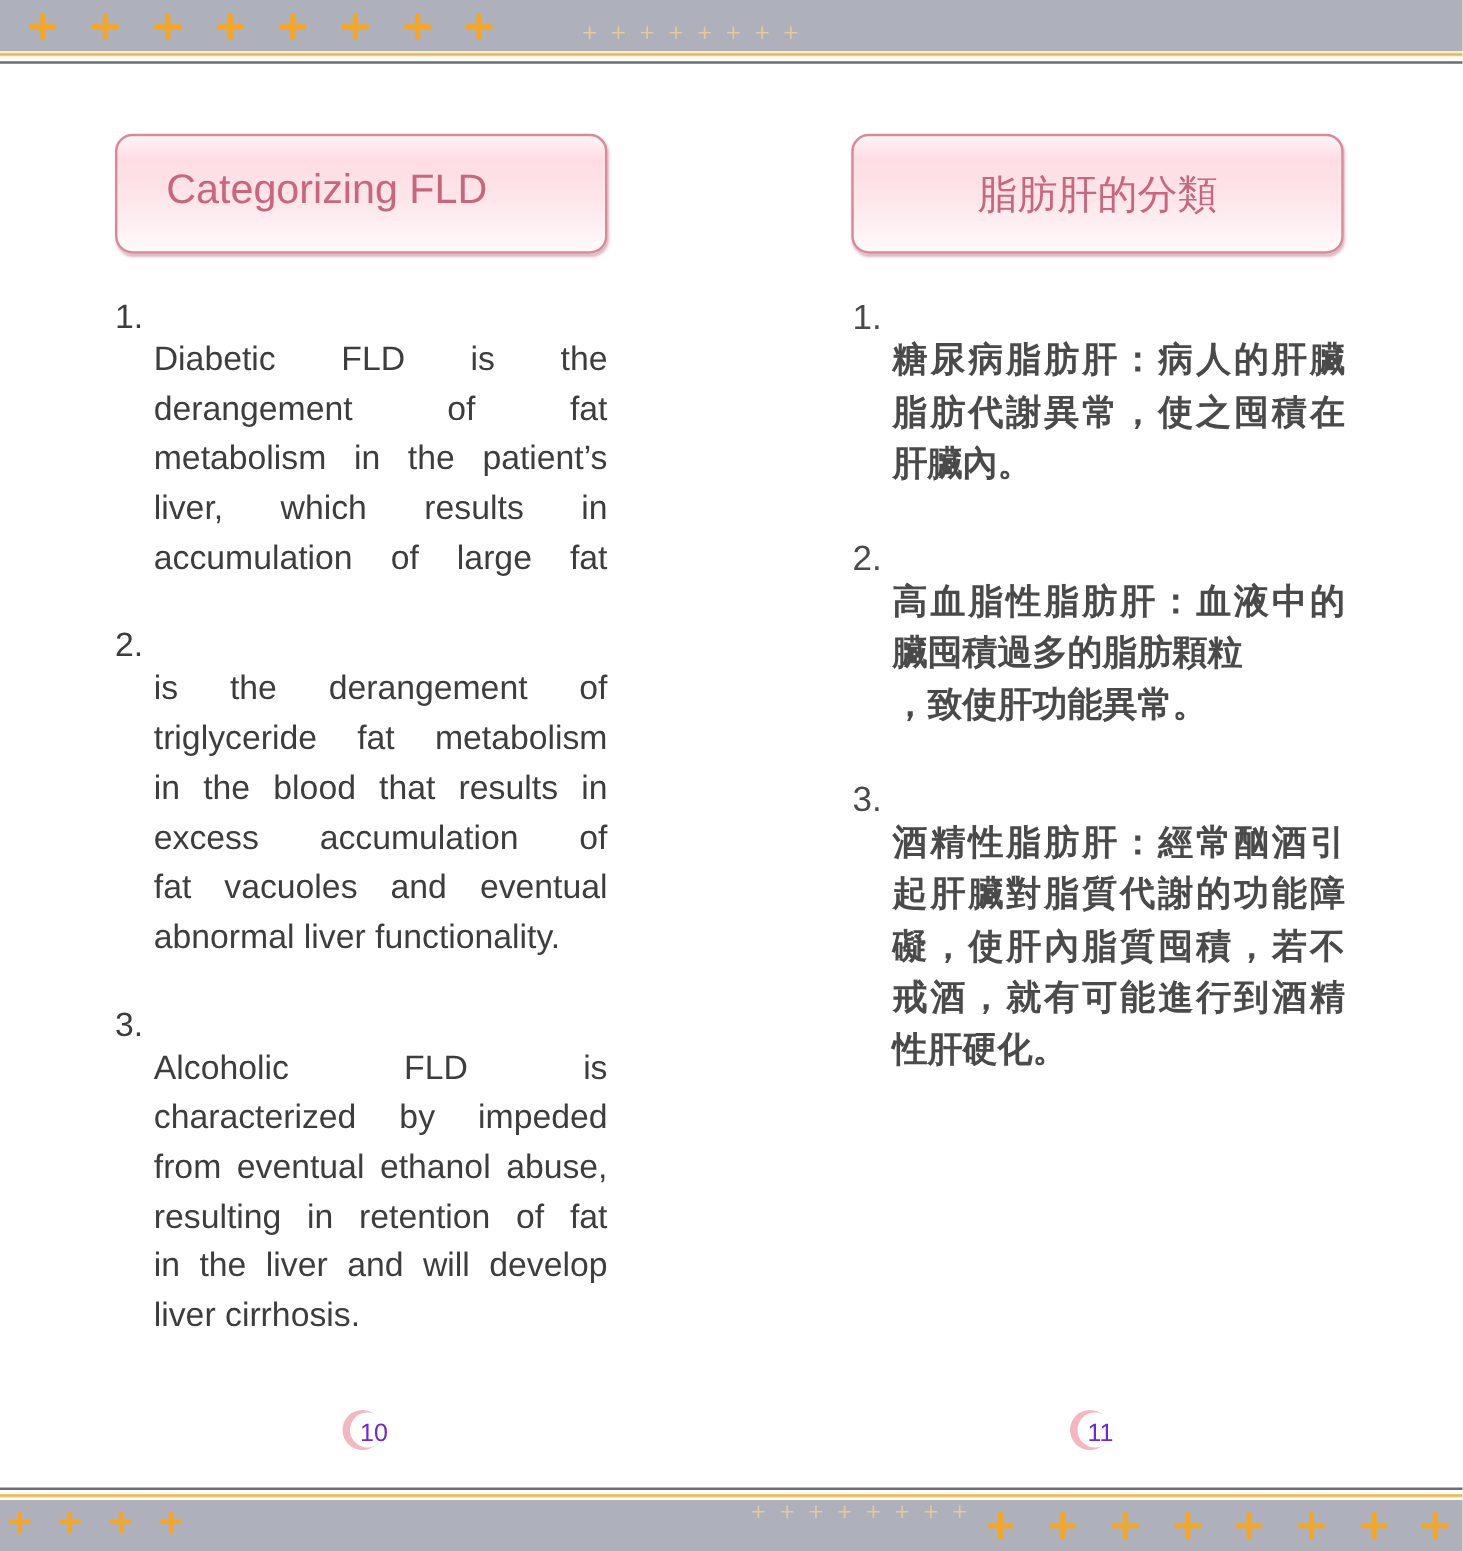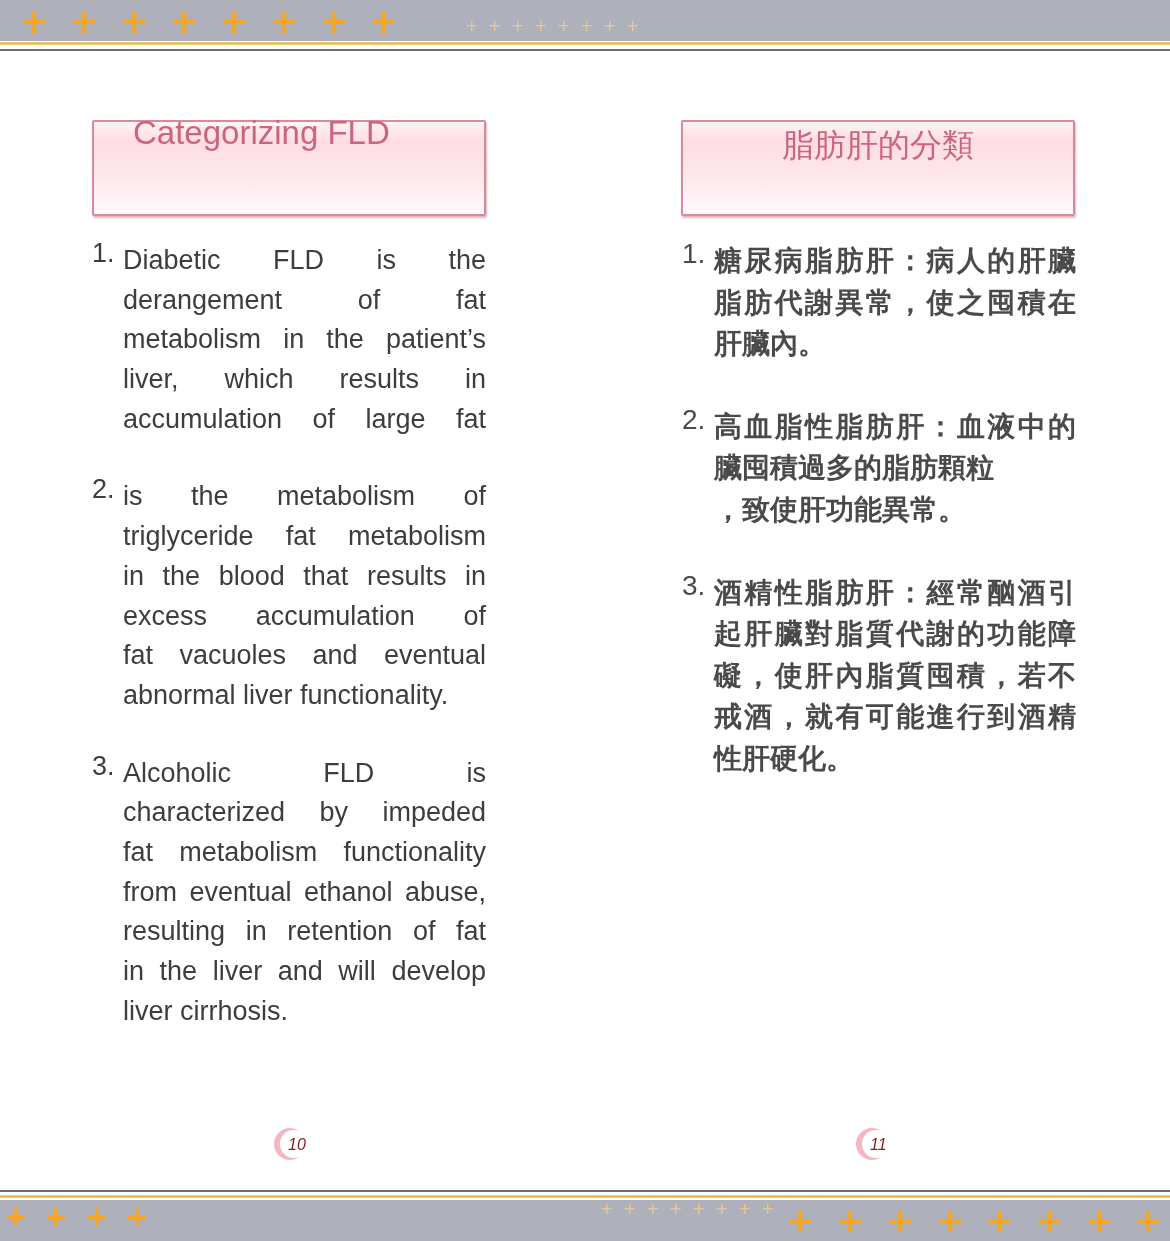--- a/index.html
+++ b/index.html
@@ -13,57 +13,57 @@
   .band.bottom { top: 1200px; height: 41px; }
   .rule { position: absolute; left: 0; width: 1170px; }
   .rule.gold { height: 3px; background: linear-gradient(#f7d88a, #e9b54a, #f7d88a); }
   .rule.grey { height: 2px; background: #6b6e73; }
 
   .plus { position: absolute; color: #f6a623; font-weight: bold; line-height: 1; font-family: "DejaVu Sans", sans-serif; }
   .plus.big { font-size: 34px; }
   .plus.small { font-size: 16px; color: #e8c896; font-weight: normal; }
 
   .title-box {
-    position: absolute; top: 120px; width: 394px; height: 96px;
-    border: 2px solid #d8899a; border-radius: 2px; box-sizing: border-box;
+    position: absolute; top: 107px; width: 394px; height: 96px;
+    border: 2px solid #d8899a; border-radius: 14px; box-sizing: border-box;
     background: linear-gradient(#fff4f6 0%, #fddde3 20%, #fde6ea 55%, #fffafb 100%);
     box-shadow: 1px 2px 2px rgba(180,100,120,0.45);
-    display: flex; 
+    display: flex; align-items: center;
   }
   .title-box.left { left: 92px; }
   .title-box.right { left: 681px; justify-content: center; }
   .title-text { color: #c9667e; font-size: 33px; }
   .title-box.left .title-text { padding-left: 39px; margin-top: -8px; }
   .title-box.right .title-text { font-weight: normal; font-size: 32px; margin-top: 2px; }
 
   .col { position: absolute; color: #3d3d3d; }
   .col.en { left: 92px; top: 238px; width: 394px; font-size: 27px; }
   .col.zh { left: 682px; top: 238px; width: 394px; font-size: 28px; font-weight: bold; color: #4a4a4a; }
 
   .item { display: flex; }
   .num { flex: 0 0 31px; }
   .en .num { text-align: left; }
   .zh .num { flex: 0 0 32px; font-weight: normal; }
-  .body-text { flex: 1; }
+  .body-text { flex: 1; margin-top: 27px; }
   .en .line { height: 39.7px; line-height: 44px; white-space: nowrap; text-align: justify; text-align-last: justify; }
   .en .line.last { text-align-last: left; }
   .zh .line { height: 41.6px; line-height: 46px; white-space: nowrap; text-align: justify; text-align-last: justify; }
   .zh .line.last { text-align-last: left; }
   .en .item + .item { margin-top: 38px; }
   .zh .item + .item { margin-top: 41px; }
 
   .page-num { position: absolute; top: 1128px; width: 40px; height: 34px; }
   .page-num .moon {
     position: absolute; left: 0; top: 0; width: 32px; height: 32px; border-radius: 50%;
     background: #f4b7c1;
   }
   .page-num .moon::after {
     content: ""; position: absolute; left: 6px; top: 2px; width: 28px; height: 28px; border-radius: 50%; background: #fff;
   }
-  .page-num .txt { position: absolute; left: 14px; top: 8px; font-size: 16px; color: #7f1d1d; z-index: 2; font-style: italic; }
+  .page-num .txt { position: absolute; left: 14px; top: 8px; font-size: 20px; color: #6d28d9; z-index: 2; }
   .page-num.left { left: 274px; }
   .page-num.right { left: 856px; }
 </style>
 </head>
 <body>
 
 <div class="band top">
   <span class="plus big" style="left:20px;top:4px;">+</span>
   <span class="plus big" style="left:70px;top:4px;">+</span>
   <span class="plus big" style="left:120px;top:4px;">+</span>
@@ -95,34 +95,33 @@
       <div class="line">Diabetic FLD is the</div>
       <div class="line">derangement of fat</div>
       <div class="line">metabolism in the patient’s</div>
       <div class="line">liver, which results in</div>
       <div class="line">accumulation of large fat</div>
     </div>
   </div>
   <div class="item">
     <span class="num">2.</span>
     <div class="body-text">
-      <div class="line">is the metabolism of</div>
+      <div class="line">is the derangement of</div>
       <div class="line">triglyceride fat metabolism</div>
       <div class="line">in the blood that results in</div>
       <div class="line">excess accumulation of</div>
       <div class="line">fat vacuoles and eventual</div>
       <div class="line last">abnormal liver functionality.</div>
     </div>
   </div>
   <div class="item">
     <span class="num">3.</span>
     <div class="body-text">
       <div class="line">Alcoholic FLD is</div>
       <div class="line">characterized by impeded</div>
-      <div class="line">fat metabolism functionality</div>
       <div class="line">from eventual ethanol abuse,</div>
       <div class="line">resulting in retention of fat</div>
       <div class="line">in the liver and will develop</div>
       <div class="line last">liver cirrhosis.</div>
     </div>
   </div>
 </div>
 
 <div class="page-num left">
   <span class="moon"></span>

